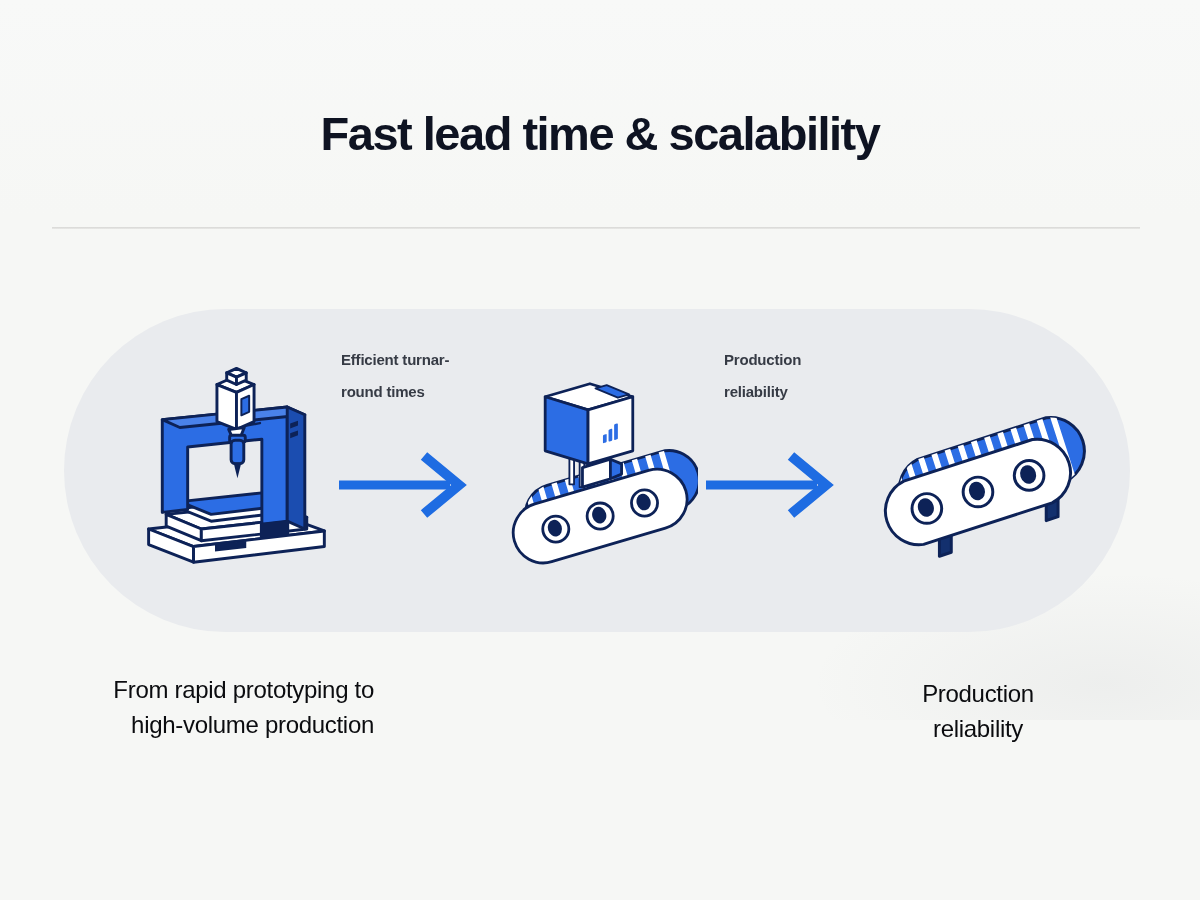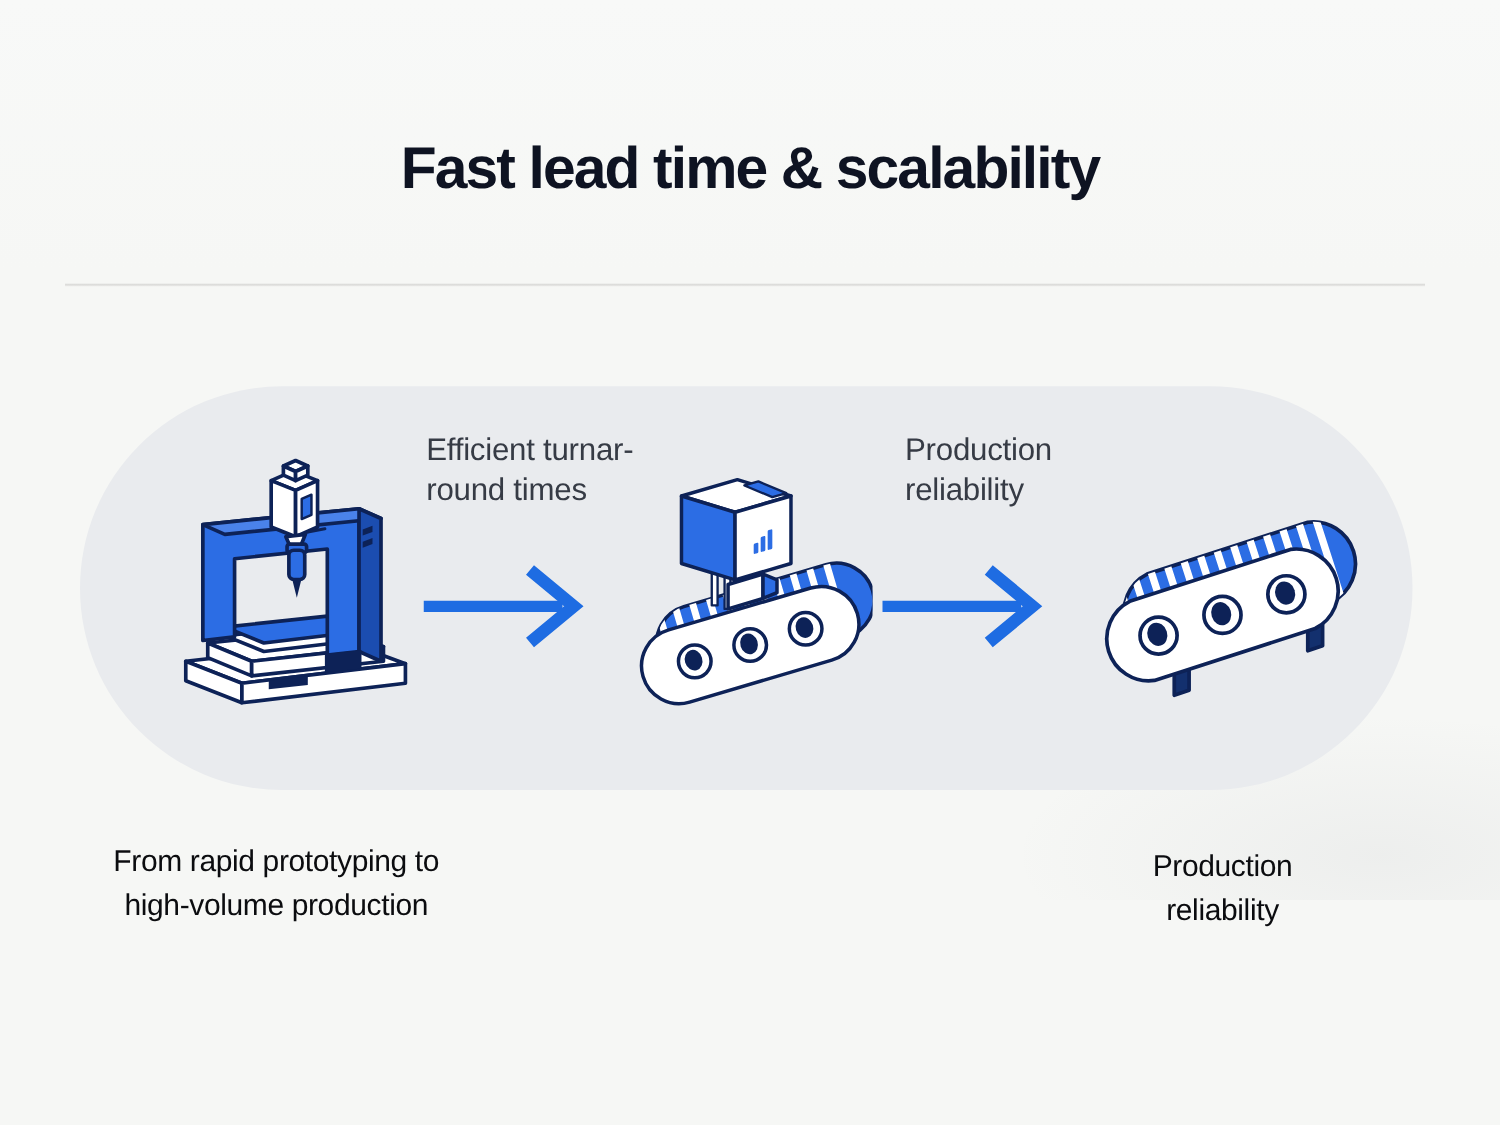--- a/index.html
+++ b/index.html
@@ -27,22 +27,22 @@
     background:linear-gradient(180deg,#d7d7d5,#e9e9e7);
   }
   .band{
     position:absolute;left:64px;top:309px;width:1066px;height:323px;
     background:#e9ebee;border-radius:162px;
   }
   .stage-illustration{position:absolute;}
   .arrow{position:absolute;width:152px;height:72px;}
   .arrow-label{
     position:absolute;
-    font-size:25px;line-height:32px;color:#363b45;
-    white-space:pre-line;letter-spacing:-0.2px;
+    font-size:15px;line-height:32px;color:#363b45;
+    white-space:pre-line;letter-spacing:-0.2px;font-weight:bold;
   }
   .caption{
     position:absolute;width:330px;text-align:center;
     font-size:24px;line-height:35px;font-weight:500;color:#0b0c0f;
     white-space:pre-line;letter-spacing:-0.3px;
   }
   svg{display:block;}
 </style>
 </head>
 <body>
@@ -202,18 +202,18 @@
         <circle cx="65.3" cy="111.7" r="15" fill="#ffffff"></circle>
         <ellipse cx="64.3" cy="110.7" rx="8" ry="9.5" transform="rotate(-17 64.3 110.7)" fill="#0d2257" stroke="none"></ellipse>
         <circle cx="117" cy="95" r="15" fill="#ffffff"></circle>
         <ellipse cx="116" cy="94" rx="8" ry="9.5" transform="rotate(-17 116 94)" fill="#0d2257" stroke="none"></ellipse>
         <circle cx="168.7" cy="78.3" r="15" fill="#ffffff"></circle>
         <ellipse cx="167.7" cy="77.3" rx="8" ry="9.5" transform="rotate(-17 167.7 77.3)" fill="#0d2257" stroke="none"></ellipse>
       </g>
     </svg>
   </div>
 
-  <div class="caption" style="left:56px;top:672px;">From rapid prototyping to
+  <div class="caption" style="left:44px;top:672px;text-align:right;">From rapid prototyping to
 high-volume production</div>
   <div class="caption" style="left:813px;top:676px;">Production
 reliability</div>
 
 </div>
 
 </body></html>

